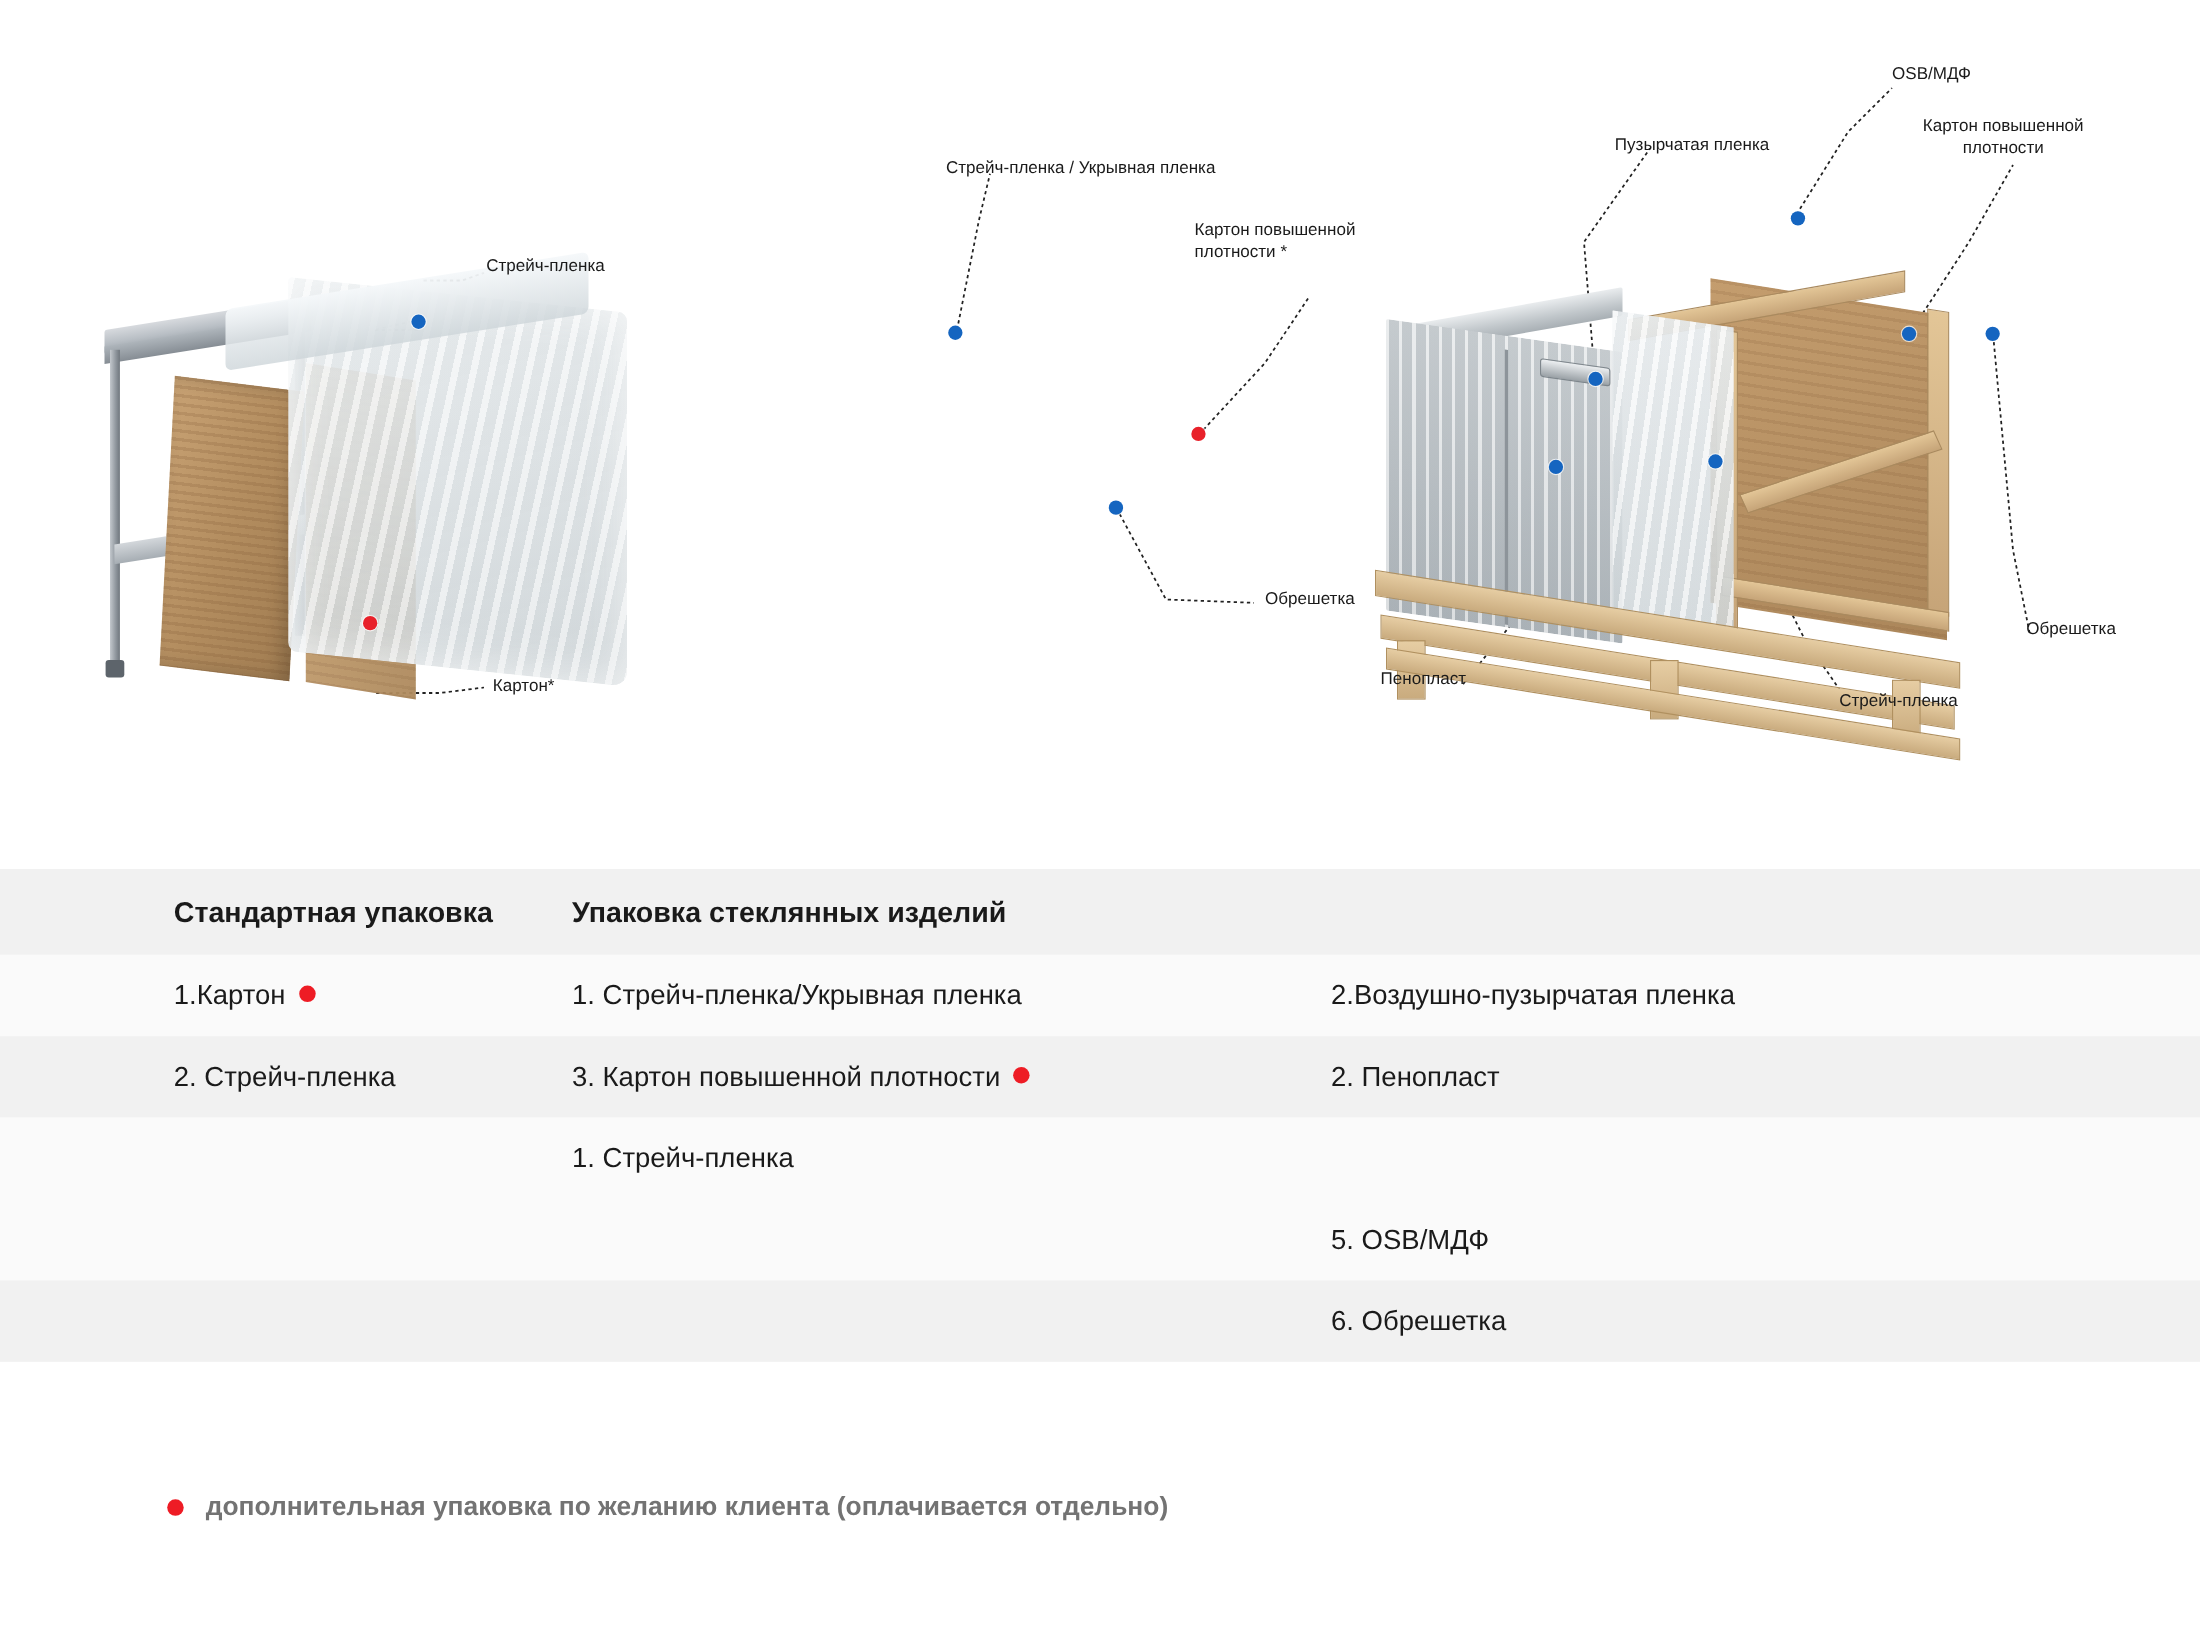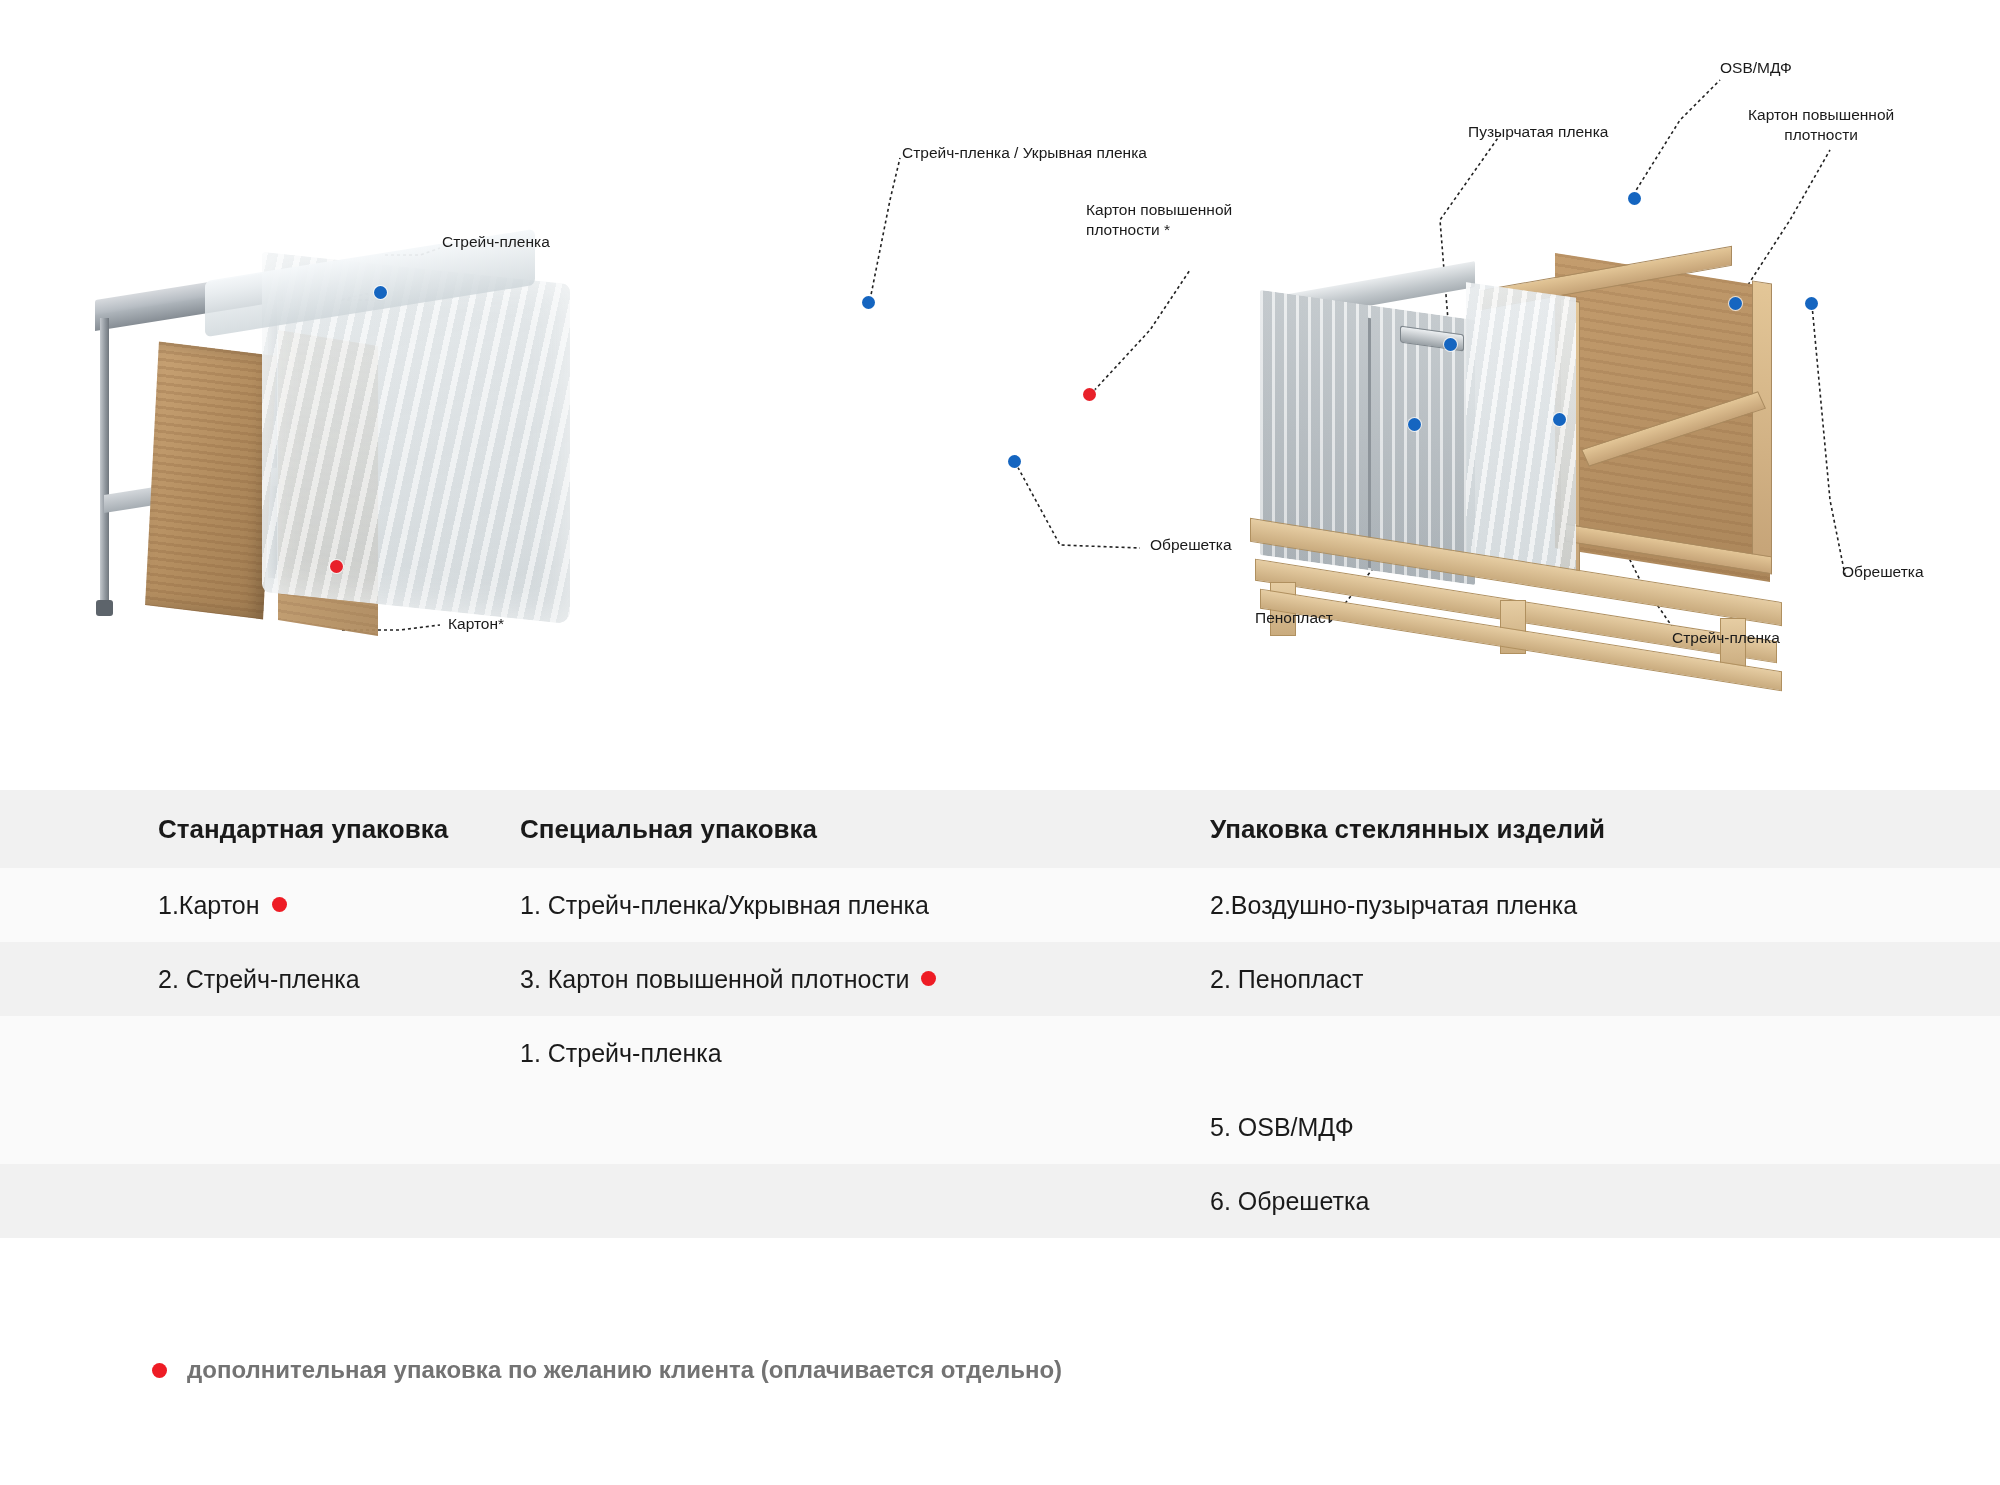--- a/index.html
+++ b/index.html
@@ -335,39 +335,38 @@
   <div class="dot" style="left:1729px; top:297px;"></div>
   <div class="dot" style="left:1805px; top:297px;"></div>
   <div class="dot" style="left:1444px; top:338px;"></div>
   <div class="dot" style="left:1408px; top:418px;"></div>
   <div class="dot" style="left:1553px; top:413px;"></div>
   <div class="dot" style="left:1628px; top:192px;"></div>
 
   <div class="callout" style="left:442px; top:232px;">Стрейч-пленка</div>
   <div class="callout" style="left:448px; top:614px;">Картон*</div>
 
-  <div class="callout" style="left:902px; top:143px;">Стрейч-пленка / Укрывная пленка</div>
+  <div class="callout" style="left:860px; top:143px;">Стрейч-пленка / Укрывная пленка</div>
   <div class="callout" style="left:1086px; top:200px;">Картон повышенной
 плотности *</div>
   <div class="callout" style="left:1150px; top:535px;">Обрешетка</div>
 
   <div class="callout" style="left:1720px; top:58px;">OSB/МДФ</div>
   <div class="callout" style="left:1748px; top:105px; text-align:center;">Картон повышенной
 плотности</div>
   <div class="callout" style="left:1468px; top:122px;">Пузырчатая пленка</div>
   <div class="callout" style="left:1255px; top:608px;">Пенопласт</div>
   <div class="callout" style="left:1672px; top:628px;">Стрейч-пленка</div>
   <div class="callout" style="left:1842px; top:562px;">Обрешетка</div>
 </div>
 
 <div class="table-wrap">
 
   <div class="row header odd">
     <div class="cell c1">Стандартная упаковка</div>
-    <div class="cell c2">Специальная упаковка</div>
     <div class="cell c3">Упаковка стеклянных изделий</div>
   </div>
 
   <div class="row even">
     <div class="cell c1"><span>1.Картон</span><span class="reddot"></span></div>
     <div class="cell c2"><span>1. Стрейч-пленка/Укрывная пленка</span></div>
     <div class="cell c3"><span>2.Воздушно-пузырчатая пленка</span></div>
   </div>
 
   <div class="row odd">

